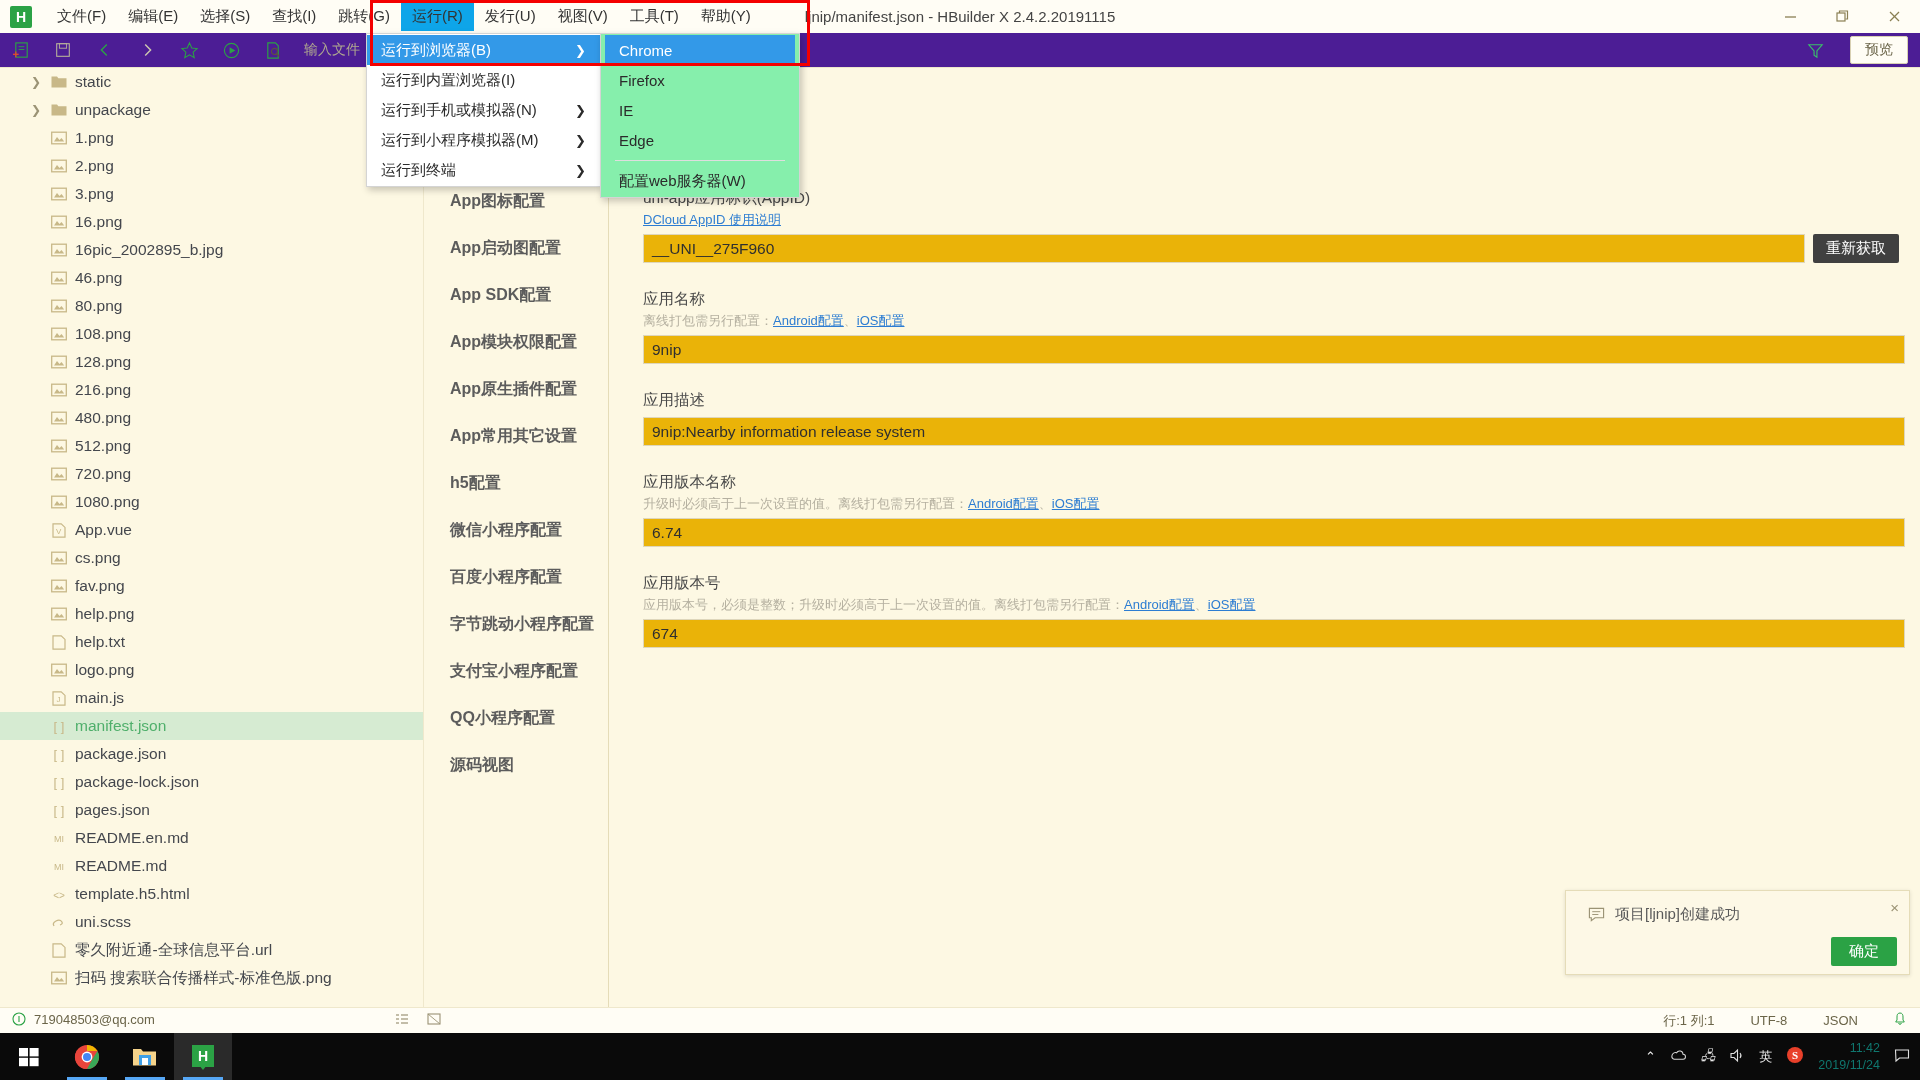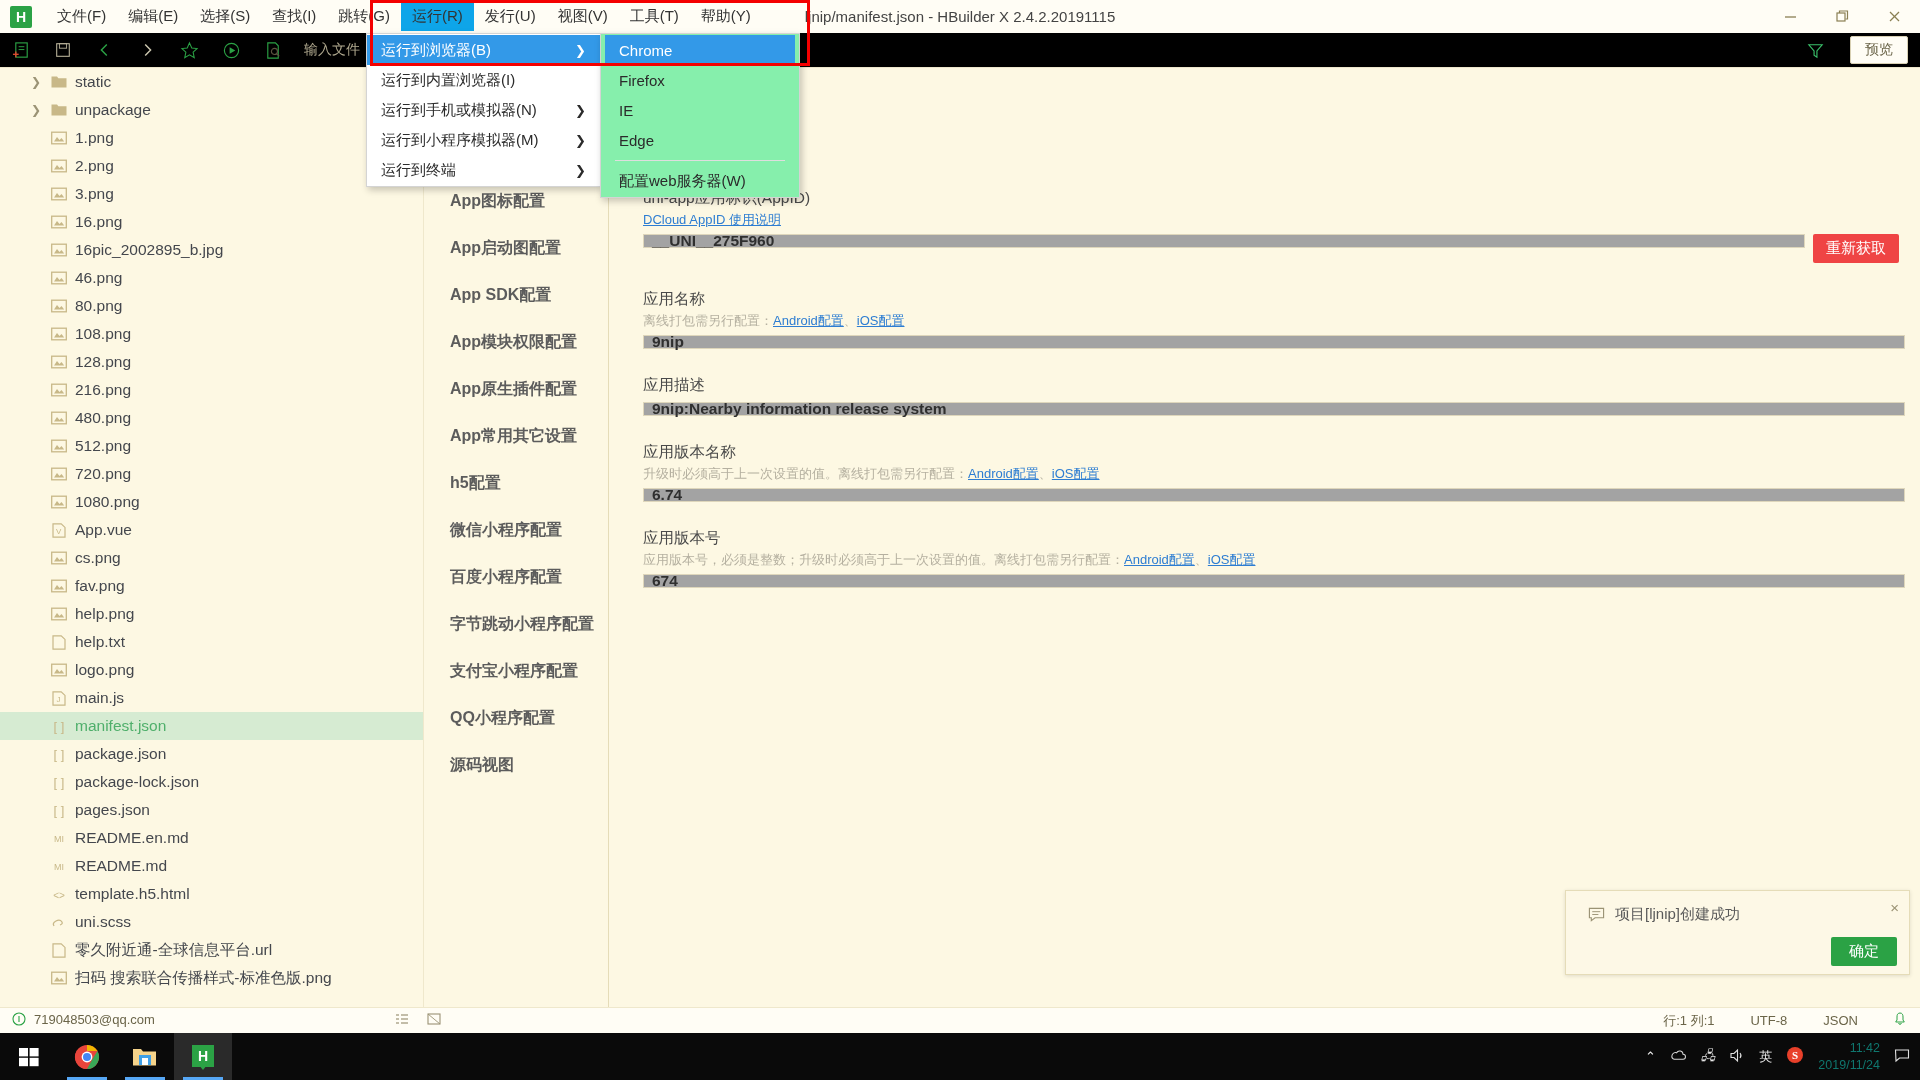--- a/index.html
+++ b/index.html
@@ -34,21 +34,21 @@
   #win-btns { margin-left:auto; display:flex; z-index:5; }
   .win-btn {
     width:52px;height:33px;display:flex;align-items:center;justify-content:center;
     color:#8a7f53;font-size:17px;
   }
   .win-btn svg { display:block; }
 
   
   #toolbar {
     height:35px; display:flex; align-items:center;
-    background:#000000; border-bottom:1px solid #EDE6CC;
+    background:#4c1d95; border-bottom:1px solid #EDE6CC;
     position:relative; z-index:30;
   }
   .tb-icon {
     width:42px;height:34px;display:flex;align-items:center;justify-content:center;
     color:#2ba245;
   }
   .tb-icon.gray { color:#b9b39a; }
   #tb-search {
     margin-left:10px; font-size:14px; color:#b0a98f; flex:0 0 auto;
   }
@@ -88,28 +88,28 @@
   .navitem {
     font-size:16px; font-weight:bold; color:#5c5c5c;
     padding:13px 0 13px 26px; white-space:nowrap;
   }
   #formcol { flex:1; padding:120px 0 0 34px; overflow:hidden; position:relative;}
   .fgroup { margin-bottom:26px; position:relative; }
   .flabel { font-size:15.5px; color:#4a4a4a; margin-bottom:2px; }
   .fhint { font-size:13px; color:#b5b0a0; margin-bottom:5px; }
   .fhint a, .flink { color:#2d7dd2; text-decoration:underline; }
   .finput {
-    height:14px; background:#a3a3a3; border:1px solid #DED6BB;
+    height:29px; background:#eab308; border:1px solid #DED6BB;
     display:flex; align-items:center; padding:0 8px;
-    font-size:15.5px; color:#2f2f2f; width:1262px;font-weight:bold;
+    font-size:15.5px; color:#2f2f2f; width:1262px;
   }
   .finput.short { width:1162px; }
   .row-with-btn { display:flex; align-items:flex-start; }
   #refetch-btn {
-    margin-left:8px; background:#ef4444; color:#fff; font-size:15px;
+    margin-left:8px; background:#404040; color:#fff; font-size:15px;
     height:29px; padding:0 13px; display:flex;align-items:center;
     border:none; border-radius:2px;
   }
   #tab-strip {
     position:absolute; top:0; left:0; height:40px; display:flex; align-items:center;
   }
   .tab {
     background:#2ba245; color:#fff; font-weight:bold; font-style:italic;
     padding:7px 22px; font-size:16px;
   }

